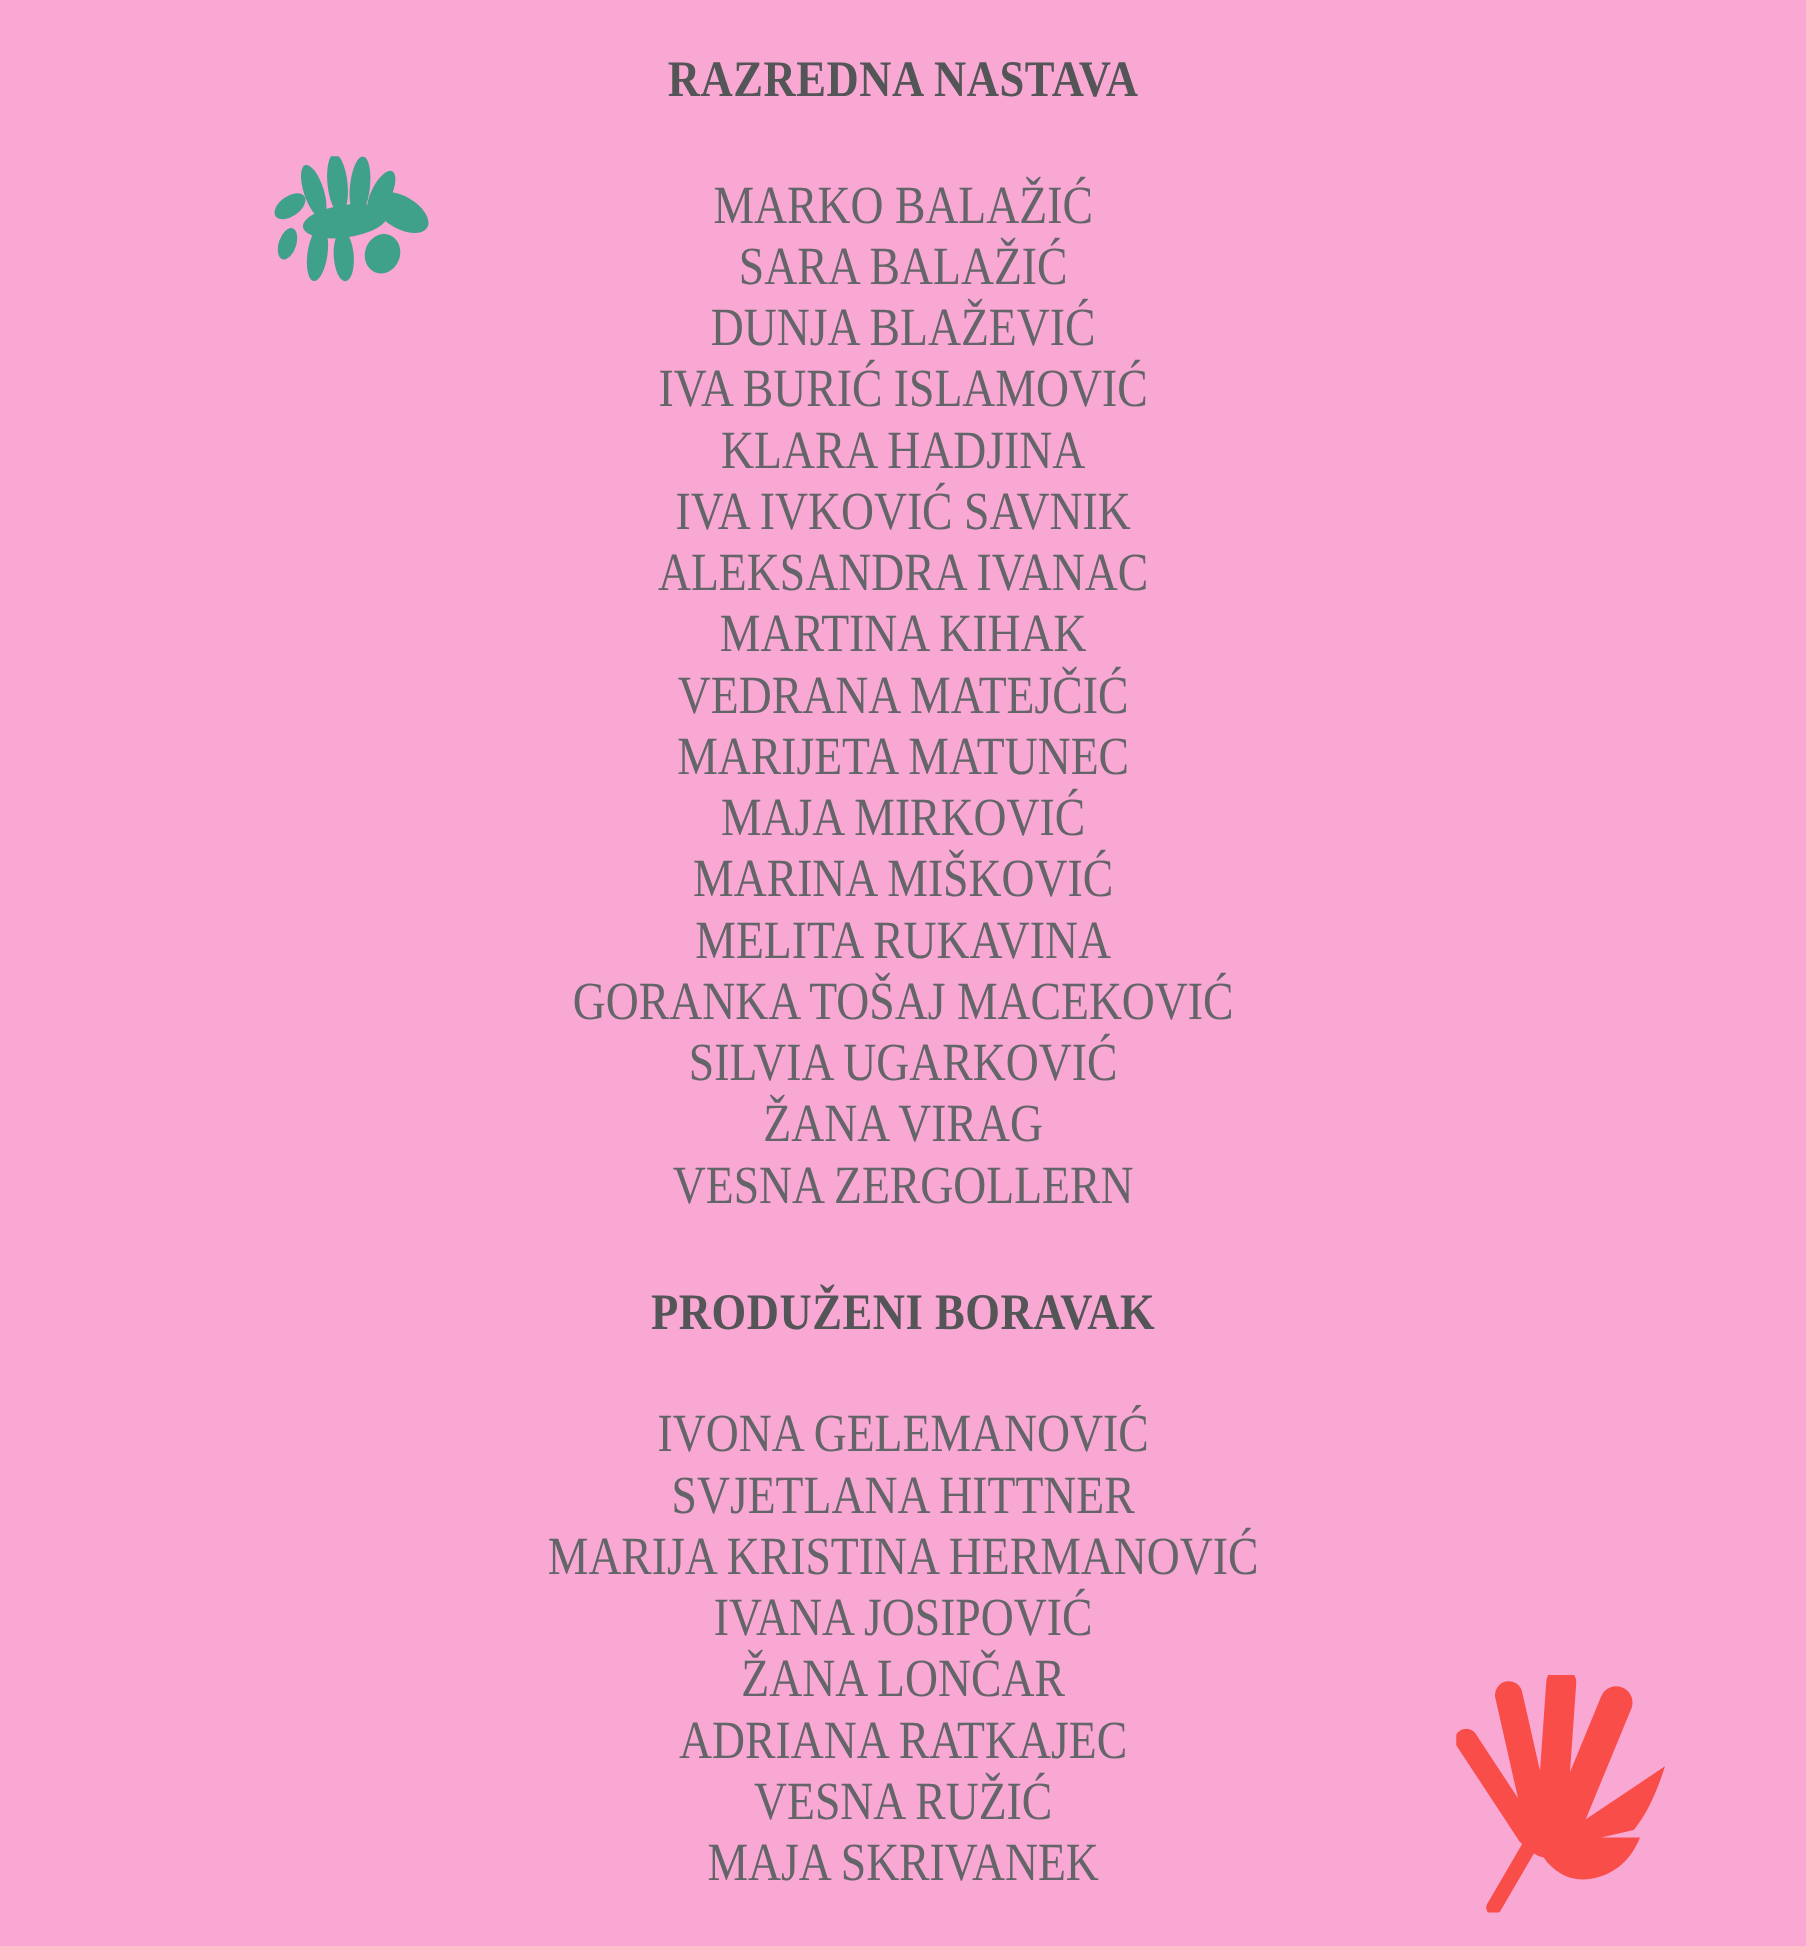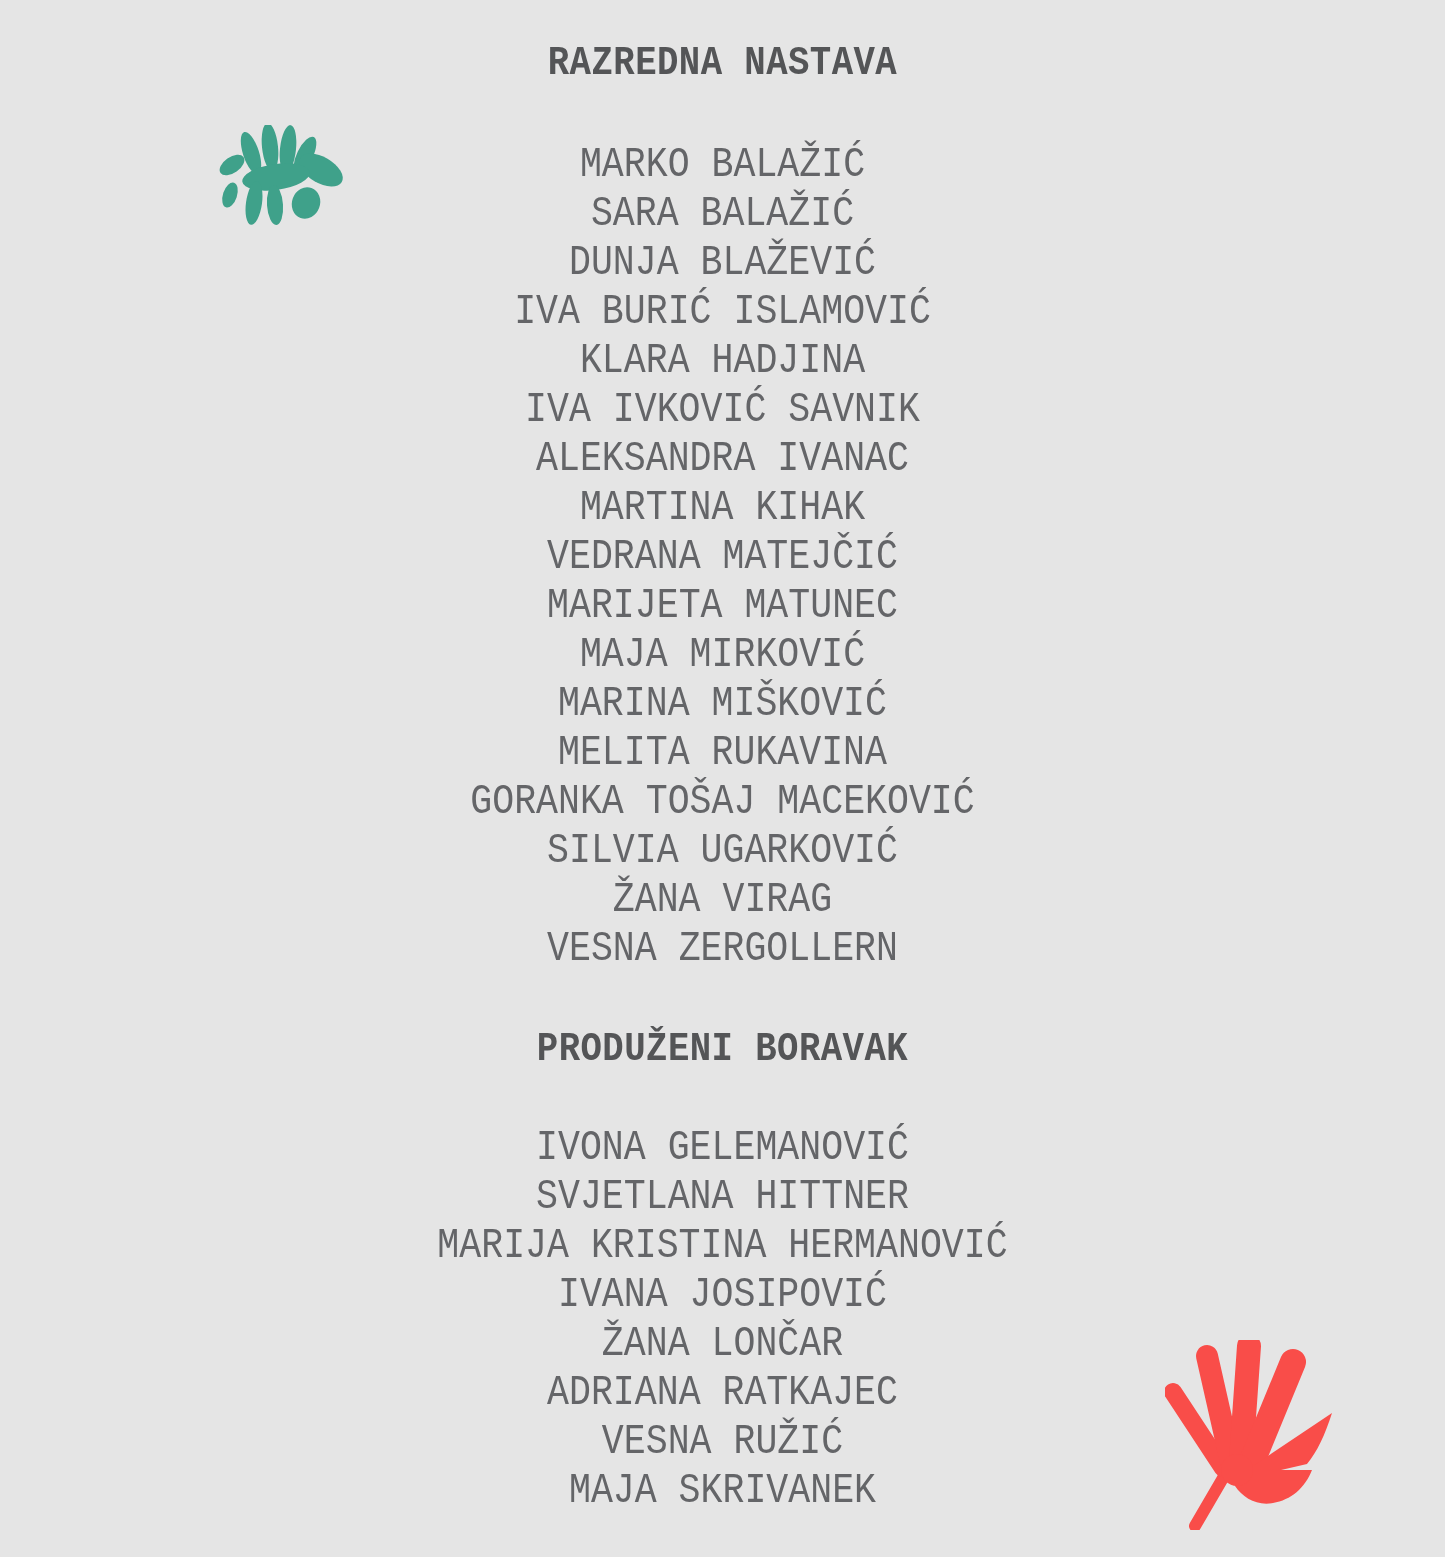--- a/index.html
+++ b/index.html
@@ -1,21 +1,21 @@
 <!DOCTYPE html>
 <html><head>
 <meta charset="utf-8">
 <style>
   html,body{margin:0;padding:0;background:#fff;}
   .canvas{
     position:relative;
     width:1445px;height:1557px;
-    background:#e5e5e5;
+    background:#f9a8d4;
     overflow:hidden;
-    font-family:Liberation Mono, monospace;
+    font-family:Liberation Serif, serif;
   }
   .sec-title{
     position:absolute;left:0;width:100%;
     text-align:center;
     font-weight:700;
     font-size:41px;
     line-height:49px;
     letter-spacing:0.5px;
     color:#545557;
     transform:scaleX(.87);

